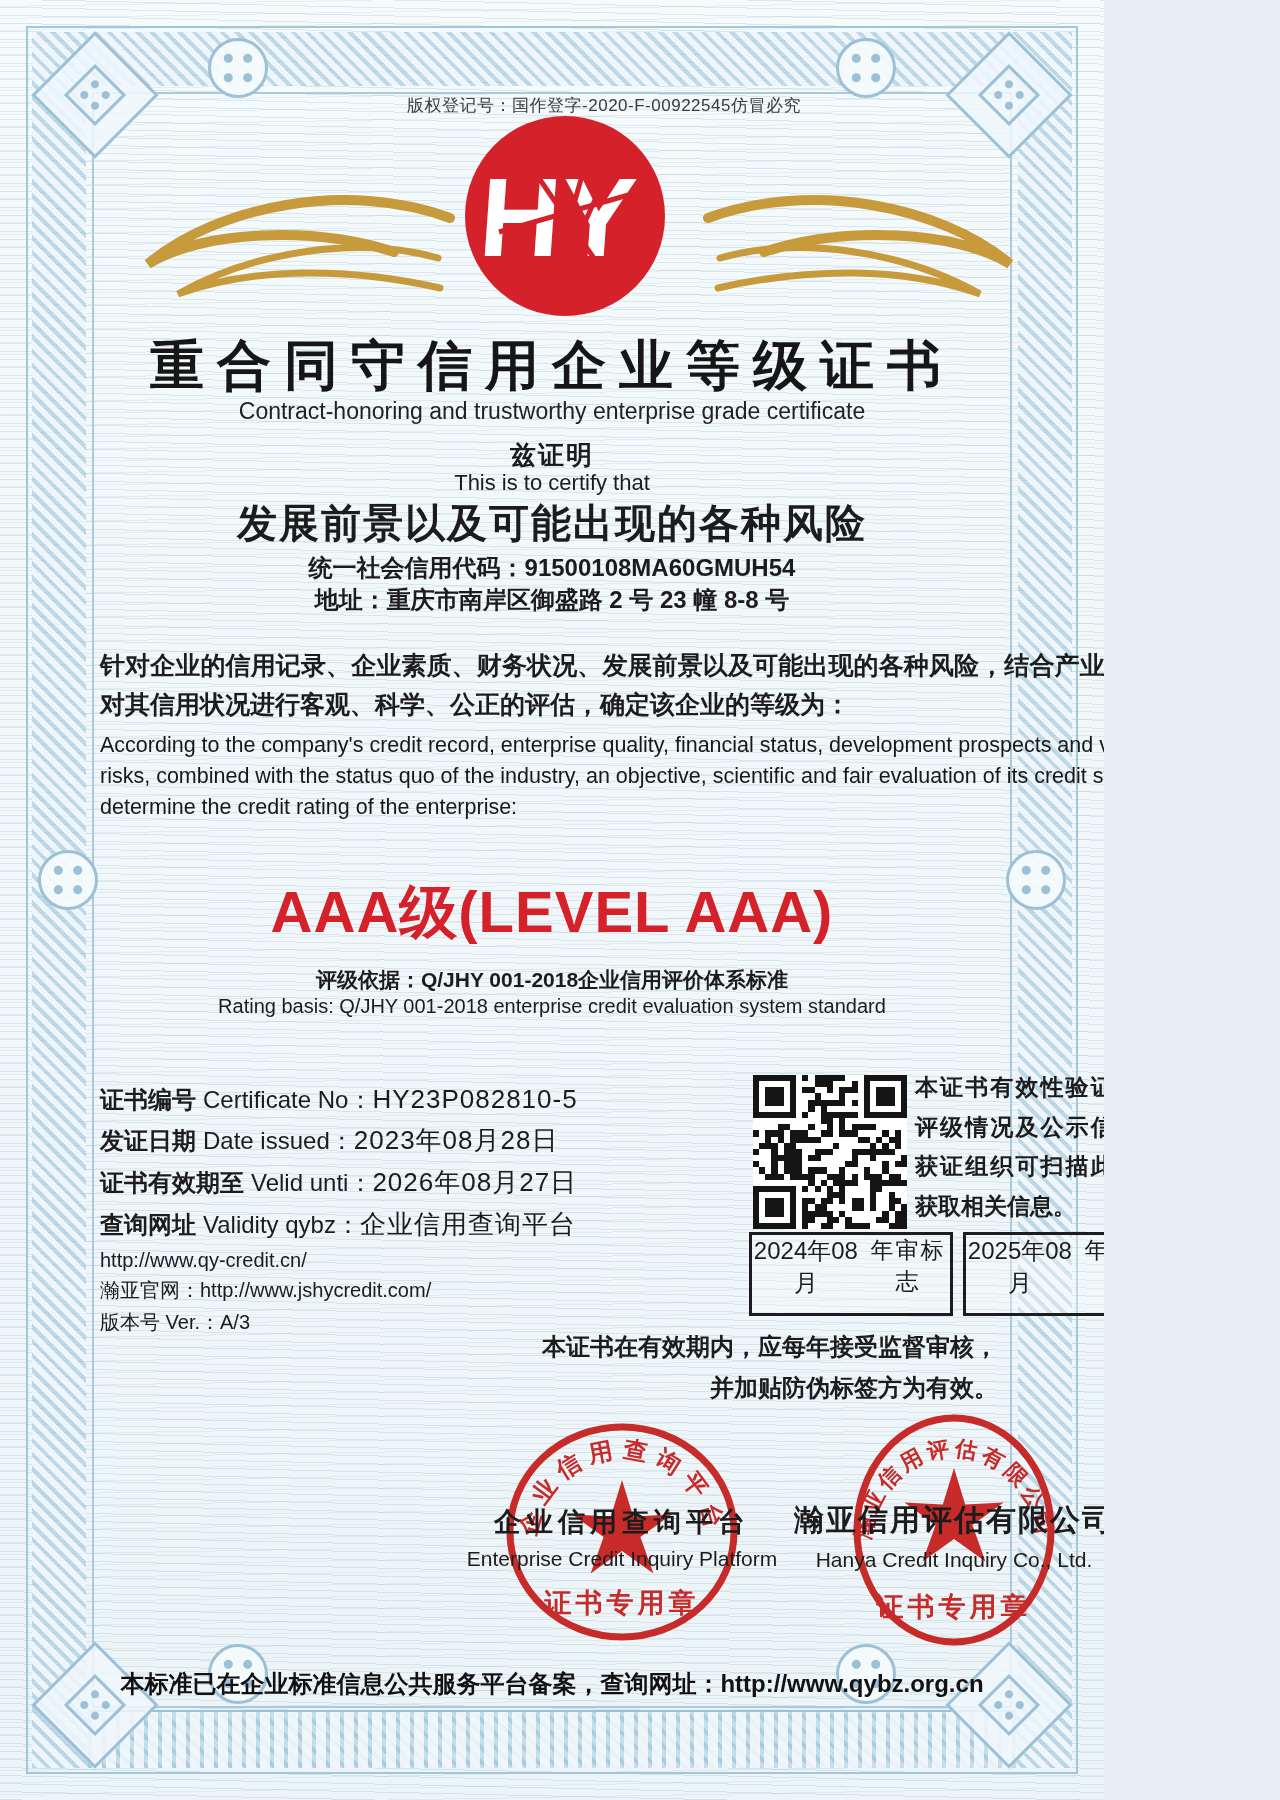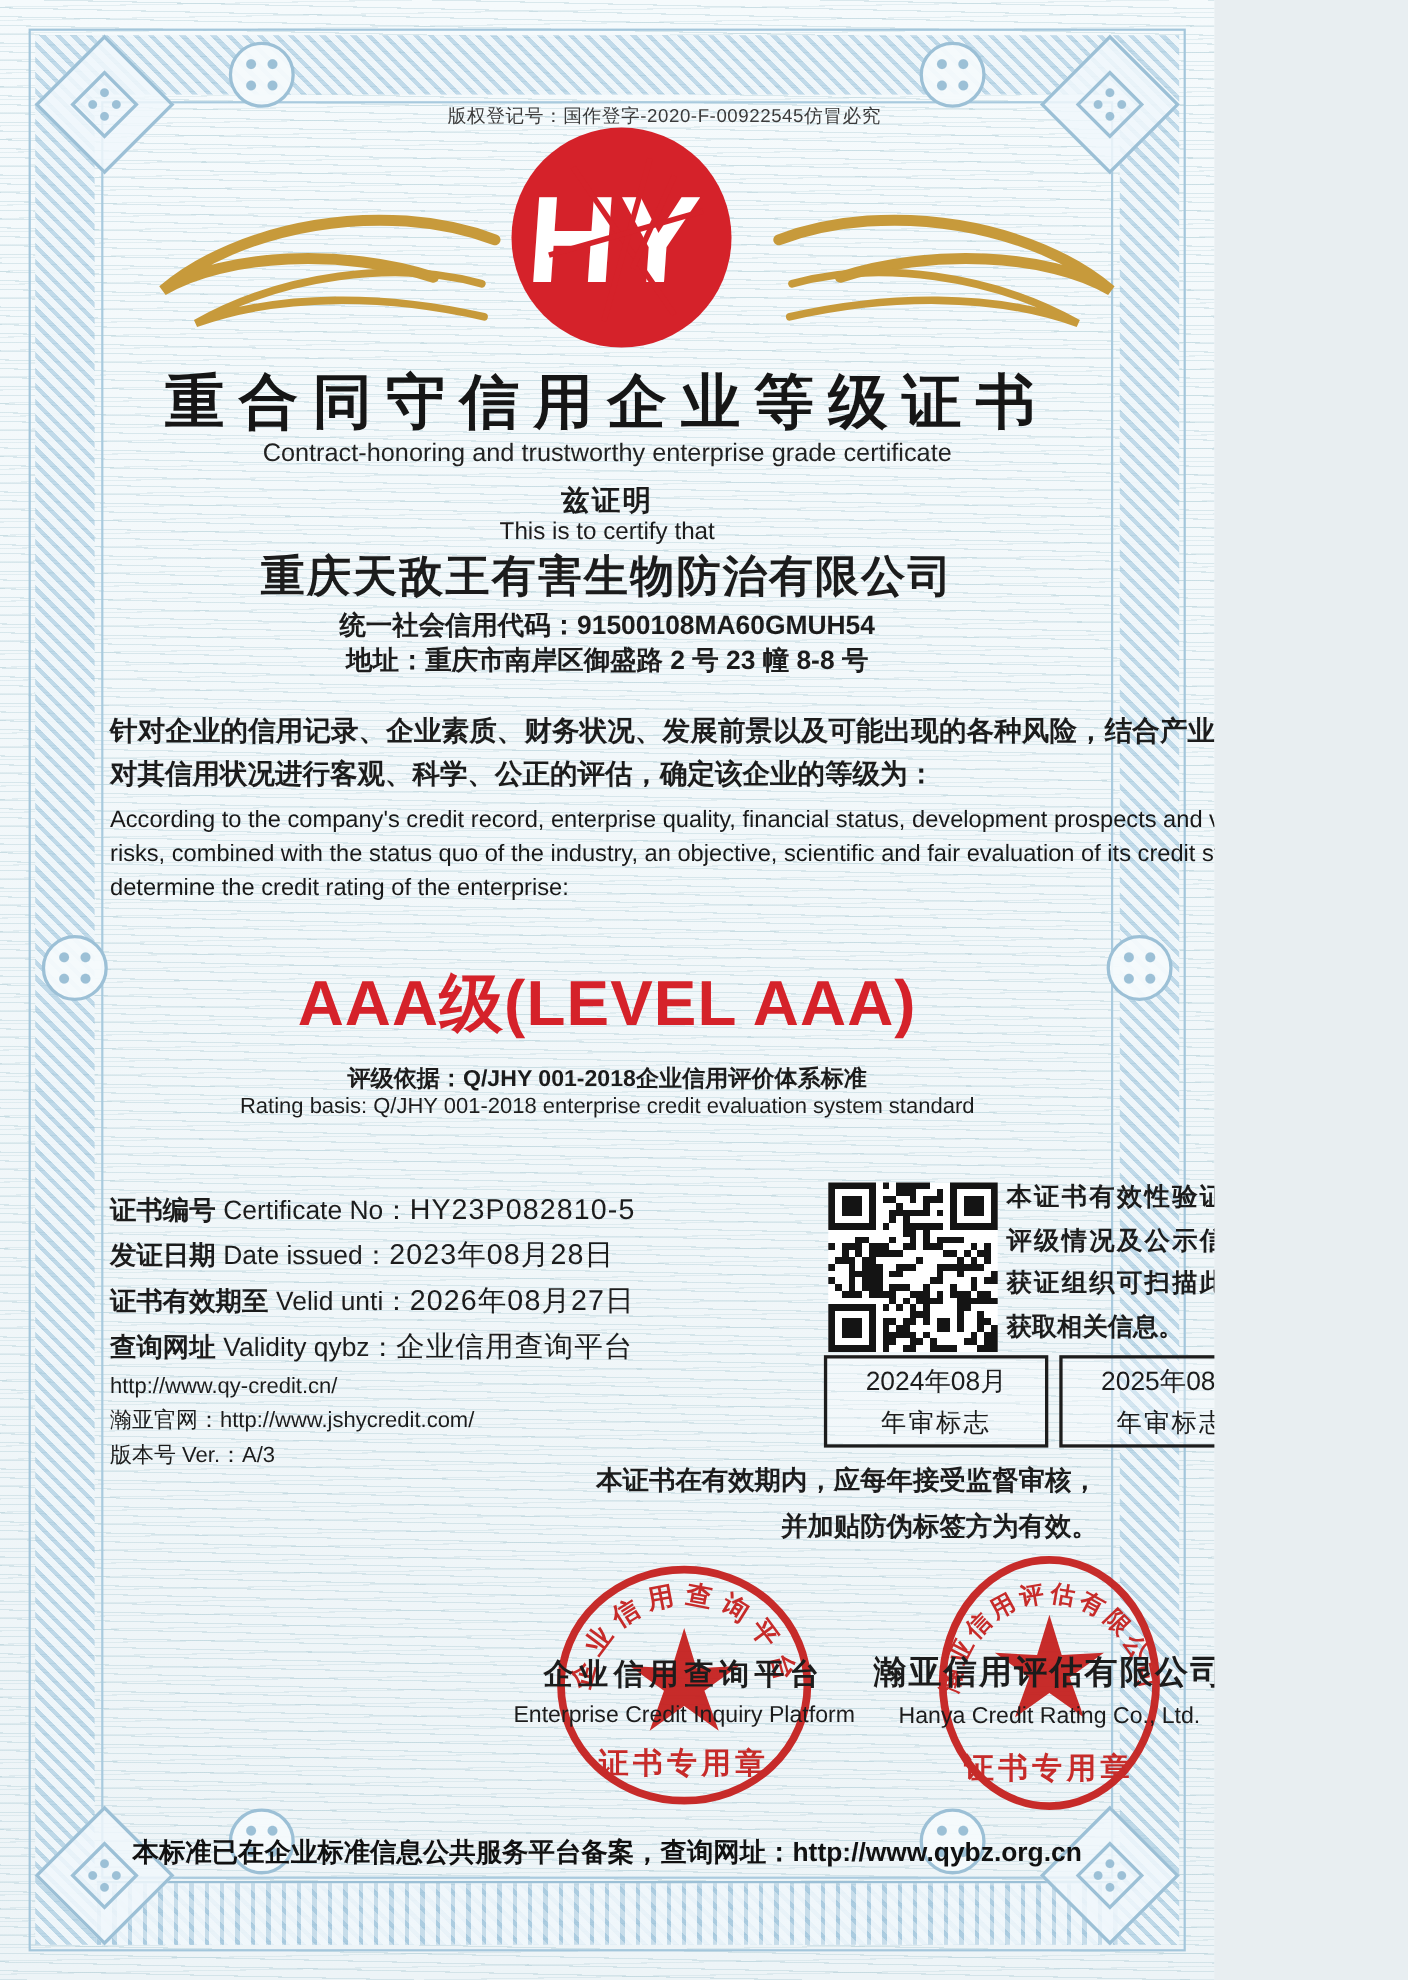--- a/index.html
+++ b/index.html
@@ -71,21 +71,21 @@
   .lab-cn{font-size:24px;font-weight:bold;}
   .lab-en{font-size:24px;margin-left:7px;}
   .sep{font-size:24px;}
   .val{font-size:26px;letter-spacing:1px;}
   .info-line{font-size:20px;margin-bottom:5px;white-space:nowrap;}
 
   .qr{left:753px;top:1075px;}
   .qr-note{left:915px;top:1068px;width:274px;font-size:23px;line-height:39.5px;text-align:justify;font-weight:bold;}
   .year-boxes{left:749px;top:1232px;display:flex;gap:10px;}
   .year-box{width:198px;height:78px;border:3px solid #1d1d1d;text-align:center;
-    display:flex;flex-direction:column;justify-content:center;gap:6px;background:rgba(250,253,255,.35);}
+    display:flex;flex-direction:row;justify-content:center;gap:6px;background:rgba(250,253,255,.35);}
   .yb1{font-size:24px;}.yb2{font-size:23px;letter-spacing:2px;}
   .supervision{right:106px;top:1326px;text-align:right;font-size:24px;line-height:41px;font-weight:bold;}
 
   .stamp{opacity:.95;}
   .stamp-l{left:497px;top:1412px;}
   .stamp-r{left:844px;top:1408px;}
   .org{text-align:center;}
   .org-l{left:422px;top:1504px;width:400px;}
   .org-r{left:724px;top:1500px;width:460px;}
   .org-cn{font-size:27px;font-weight:bold;letter-spacing:5px;}
@@ -136,21 +136,21 @@
   </svg>
   <svg class="abs flourish fl-right" width="322" height="106" viewBox="0 0 322 106">
     <path d="M312 26 C210 -12 78 14 10 72 C66 38 176 34 256 60" fill="none" stroke="#c79a3b" stroke-width="10" stroke-linecap="round"></path>
     <path d="M300 66 C222 44 118 58 40 102 C118 74 214 76 302 96" fill="none" stroke="#c79a3b" stroke-width="7" stroke-linecap="round"></path>
   </svg>
 
   <div class="abs center title-cn">重合同守信用企业等级证书</div>
   <div class="abs center title-en">Contract-honoring and trustworthy enterprise grade certificate</div>
   <div class="abs center certify-cn">兹证明</div>
   <div class="abs center certify-en">This is to certify that</div>
-  <div class="abs center company">重庆天敌王有害生物防治有限公司</div>
+  <div class="abs center company">发展前景以及可能出现的各种风险</div>
   <div class="abs center credit-code">统一社会信用代码：91500108MA60GMUH54</div>
   <div class="abs center address">地址：重庆市南岸区御盛路 2 号 23 幢 8-8 号</div>
 
   <div class="abs paras">
     <div class="para-cn">针对企业的信用记录、企业素质、财务状况、发展前景以及可能出现的各种风险，结合产业现状，对其信用状况进行客观、科学、公正的评估，确定该企业的等级为：</div>
     <div class="para-en">According to the company's credit record, enterprise quality, financial status, development prospects and various risks, combined with the status quo of the industry, an objective, scientific and fair evaluation of its credit status, determine the credit rating of the enterprise:</div>
   </div>
 
   <div class="abs center level">AAA级(LEVEL AAA)</div>
   <div class="abs center basis-cn">评级依据：Q/JHY 001-2018企业信用评价体系标准</div>
@@ -453,17 +453,17 @@
     </text>
     <text x="110" y="208" text-anchor="middle" font-size="27" font-weight="bold" fill="#c5211f" letter-spacing="4" font-family="Liberation Sans, DejaVu Sans, sans-serif">证书专用章</text>
   </svg>
 
   <div class="abs org org-l">
     <div class="org-cn">企业信用查询平台</div>
     <div class="org-en">Enterprise Credit Inquiry Platform</div>
   </div>
   <div class="abs org org-r">
     <div class="org-cn">瀚亚信用评估有限公司</div>
-    <div class="org-en">Hanya Credit Rating Co., Ltd.</div>
+    <div class="org-en">Hanya Credit Inquiry Co., Ltd.</div>
   </div>
 
   <div class="abs center footer">本标准已在企业标准信息公共服务平台备案，查询网址：http://www.qybz.org.cn</div>
 </div>
 
 </body></html>

